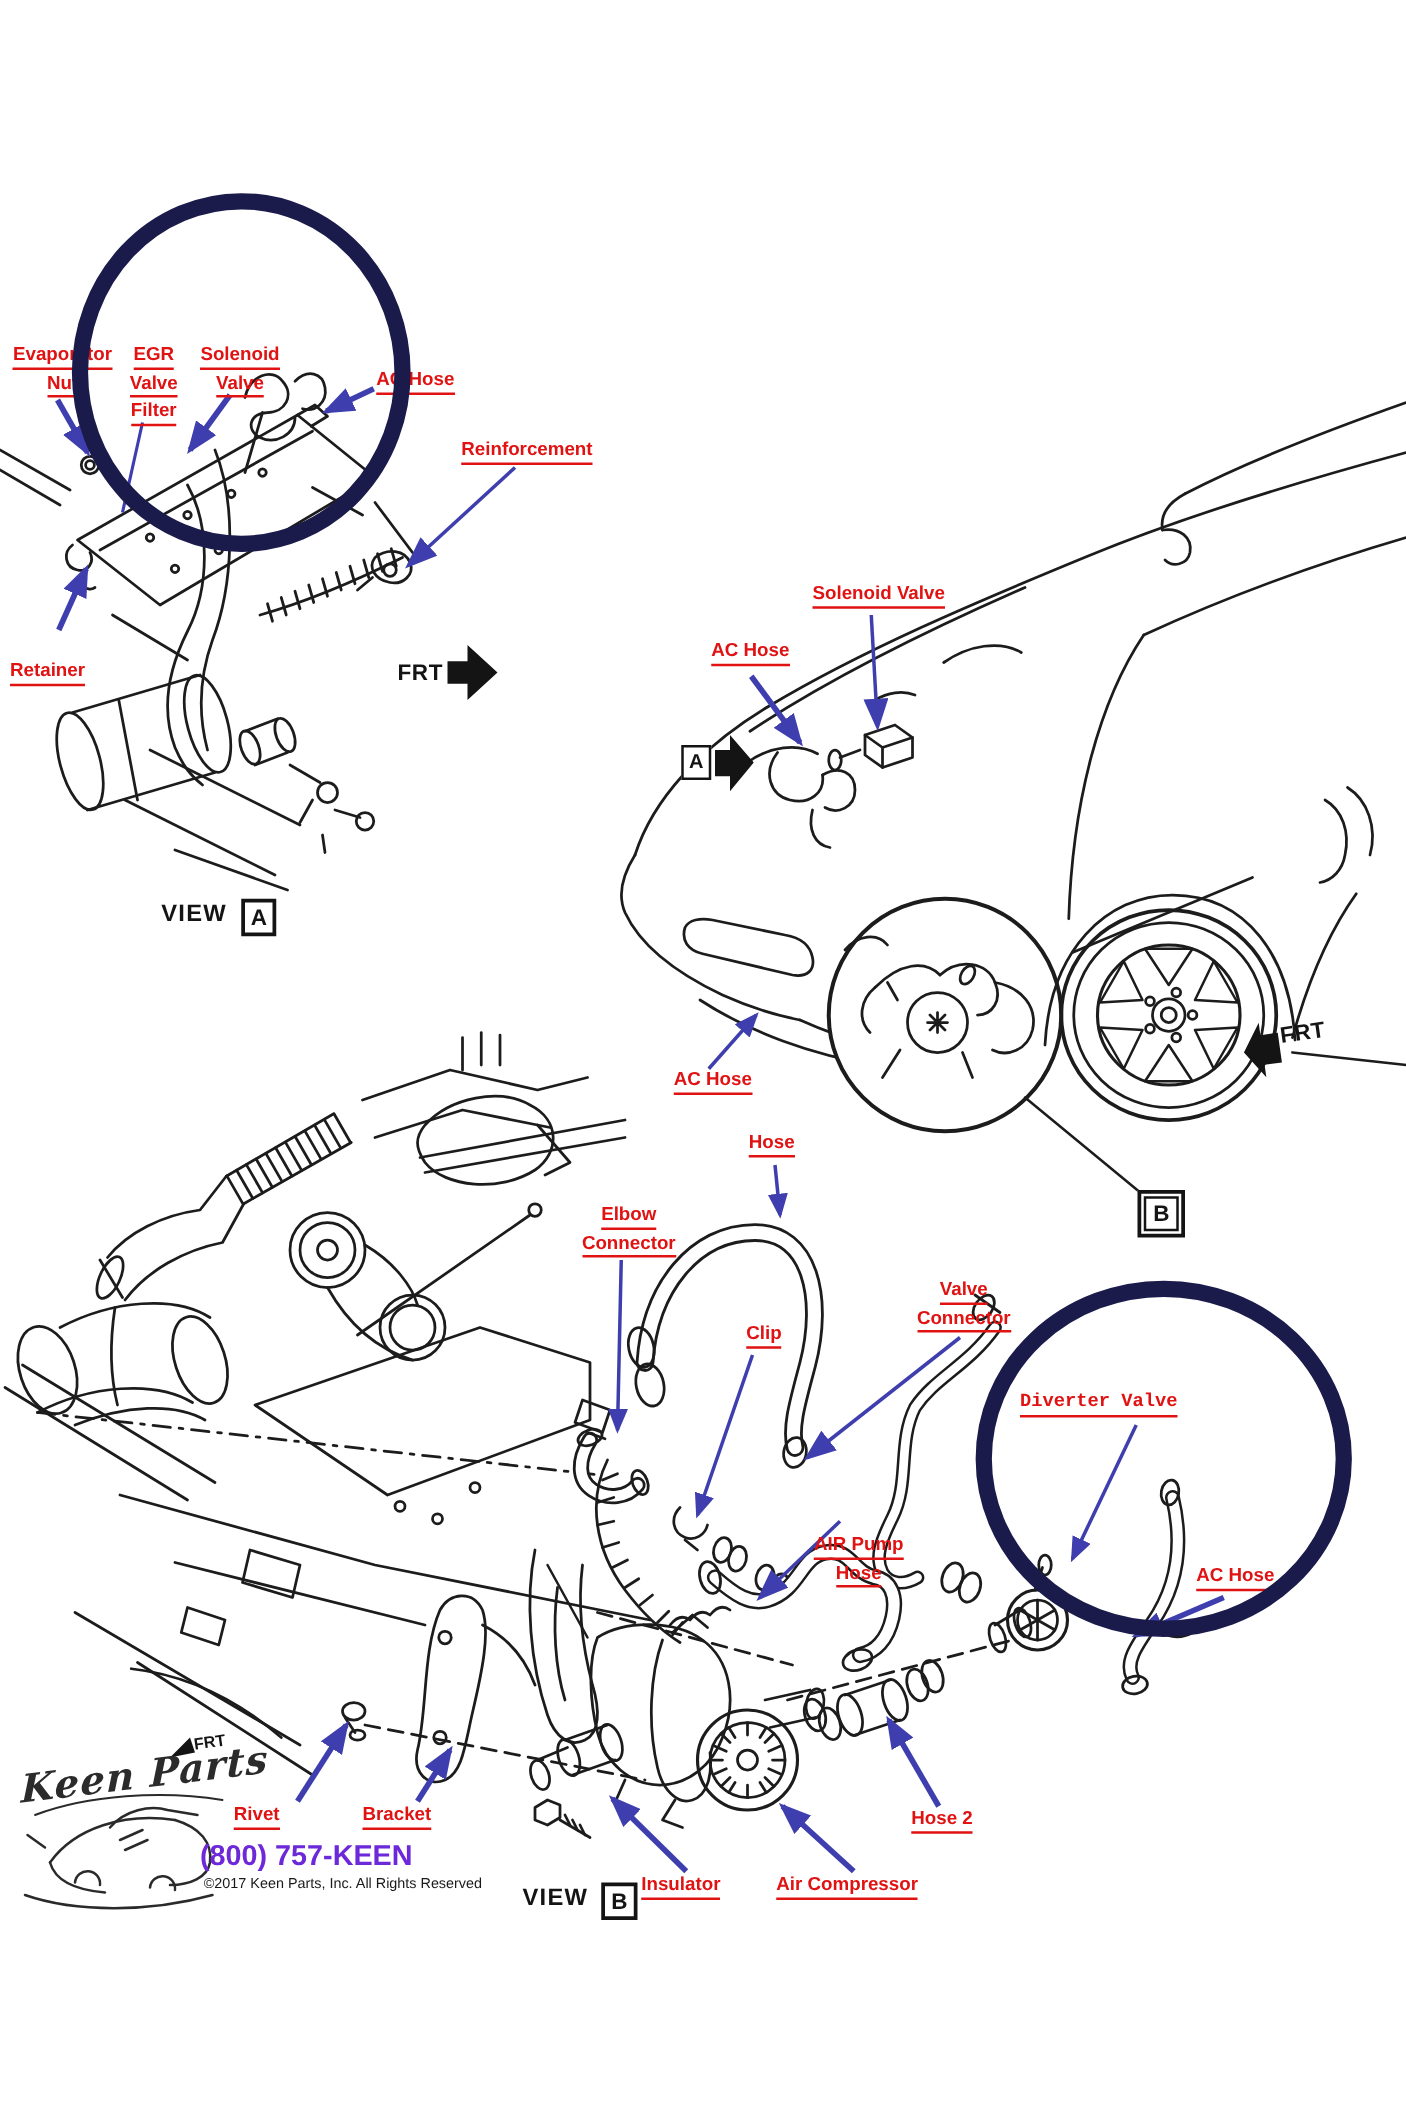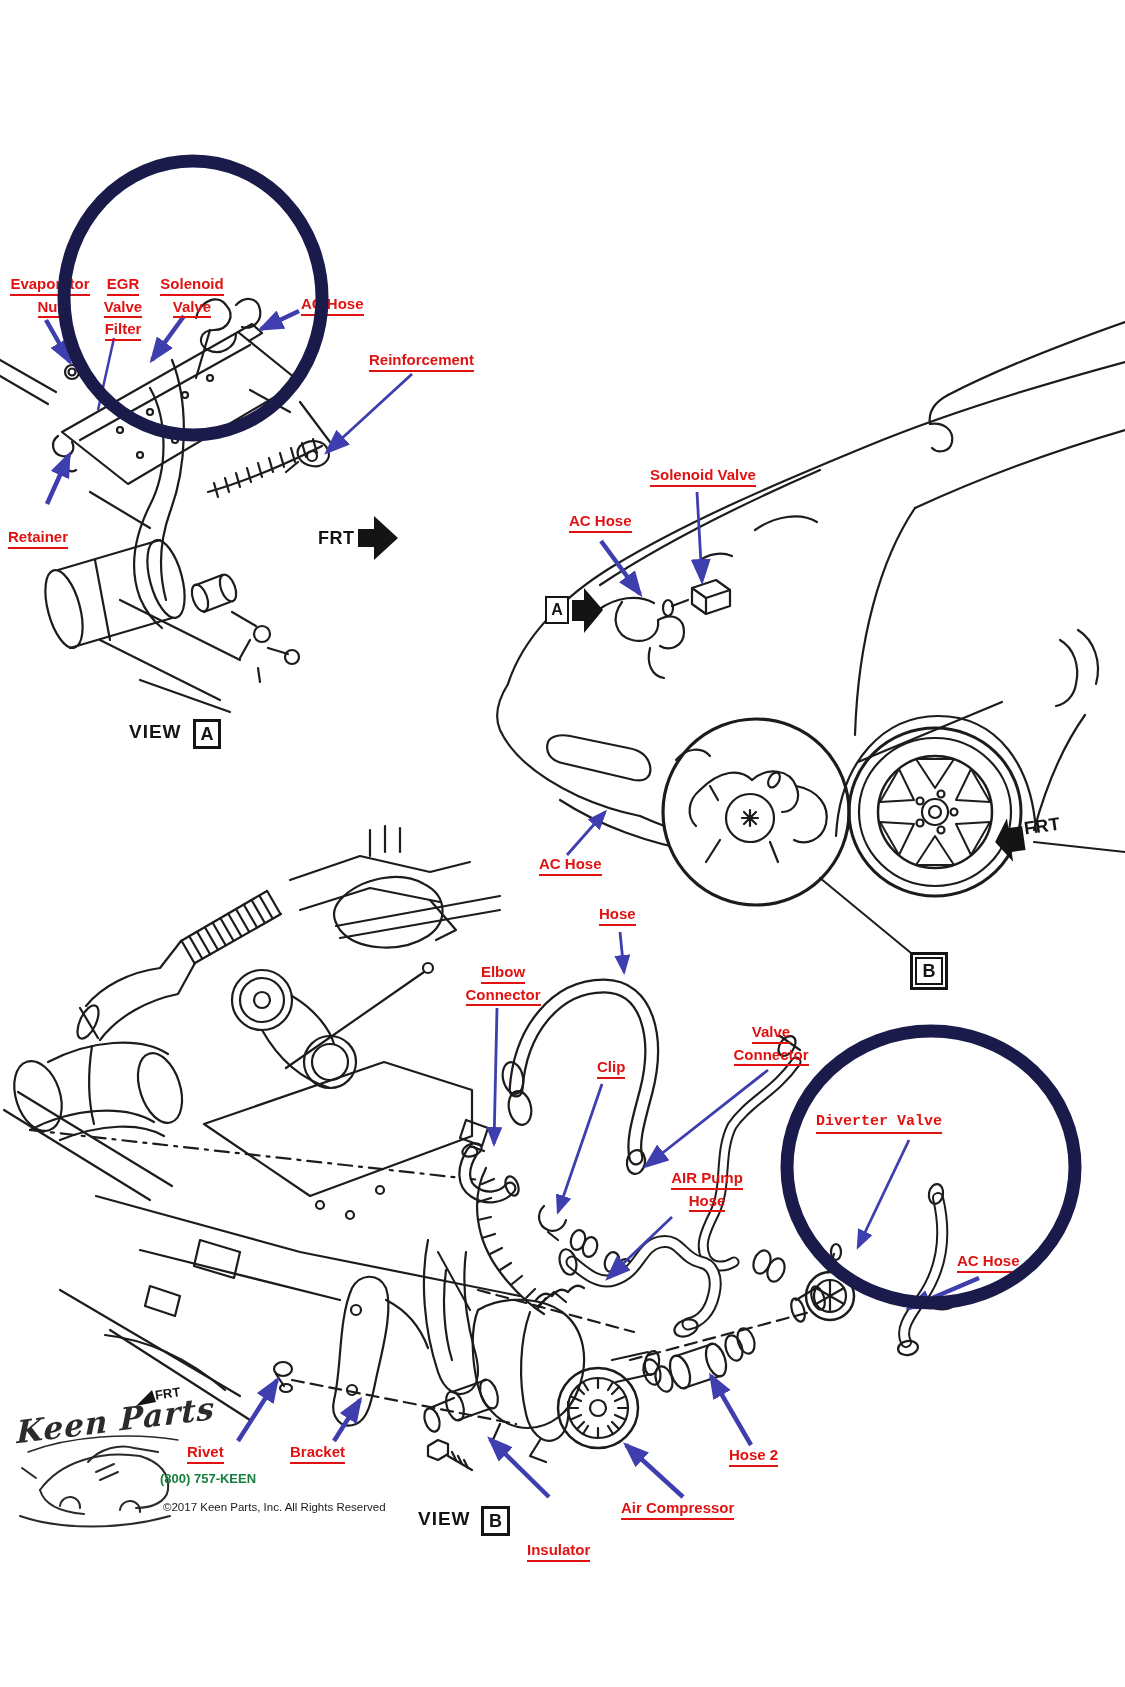--- a/index.html
+++ b/index.html
@@ -14,21 +14,21 @@
   .charbox{position:absolute;border:3px solid #141414;display:flex;align-items:center;justify-content:center;
            font-weight:bold;color:#141414;background:#fff;z-index:2;box-sizing:border-box;}
   .dbl-outer{position:absolute;border:3px solid #141414;background:#fff;z-index:2;box-sizing:border-box;
              display:flex;align-items:center;justify-content:center;}
   .dbl-inner{border:2px solid #141414;width:24px;height:24px;display:flex;align-items:center;
              justify-content:center;font-weight:bold;font-size:18px;color:#141414;}
   .frt{font-size:18px;letter-spacing:.5px;}
   #brand-script{position:absolute;left:16px;top:1402px;font-family:"DejaVu Serif", serif;
       font-style:italic;font-weight:bold;font-size:31px;color:#2b2b2b;z-index:2;
       transform:rotate(-7deg) skewX(-8deg);letter-spacing:1px;}
-  #phone{position:absolute;left:160px;top:1471px;font-size:13px;font-weight:bold;color:#15803d;z-index:2;}
+  #phone{position:absolute;left:160px;top:1471px;font-size:23px;font-weight:bold;color:#6d28d9;z-index:2;}
   #copyright{position:absolute;left:163px;top:1501px;font-size:11.5px;color:#1a1a1a;z-index:2;}
   #annot{z-index:3;pointer-events:none;}
 </style>
 </head>
 <body>
 
 <div id="stage">
 
   <svg id="art" width="1125" height="1687" viewBox="0 0 1125 1687">
     <defs>
@@ -435,37 +435,37 @@
     <span class="ln">Elbow</span><br>
     <span class="ln">Connector</span>
   </div>
   <div class="lbl" style="left:597px;top:1059px;">
     <span class="ln">Clip</span>
   </div>
   <div class="lbl" style="left:725px;top:1024px;width:92px;">
     <span class="ln">Valve</span><br>
     <span class="ln">Connector</span>
   </div>
-  <div class="lbl" style="left:645px;top:1170px;width:84px;margin-left:20px;">
+  <div class="lbl" style="left:645px;top:1228px;width:84px;">
     <span class="ln">AIR Pump</span><br>
     <span class="ln">Hose</span>
   </div>
   <div class="lbl" style="left:816px;top:1114px;font-family:Liberation Mono, monospace;">
     <span class="ln">Diverter Valve</span>
   </div>
   <div class="lbl" style="left:957px;top:1253px;">
     <span class="ln">AC Hose</span>
   </div>
   <div class="lbl" style="left:187px;top:1444px;">
     <span class="ln">Rivet</span>
   </div>
   <div class="lbl" style="left:290px;top:1444px;">
     <span class="ln">Bracket</span>
   </div>
-  <div class="lbl" style="left:527px;top:1500px;margin-top:42px;">
+  <div class="lbl" style="left:513px;top:1500px;">
     <span class="ln">Insulator</span>
   </div>
   <div class="lbl" style="left:621px;top:1500px;text-align:right;">
     <span class="ln">Air Compressor</span>
   </div>
   <div class="lbl" style="left:729px;top:1447px;">
     <span class="ln">Hose 2</span>
   </div>
 
   <div class="blk frt" style="left:318px;top:528px;">FRT</div>

